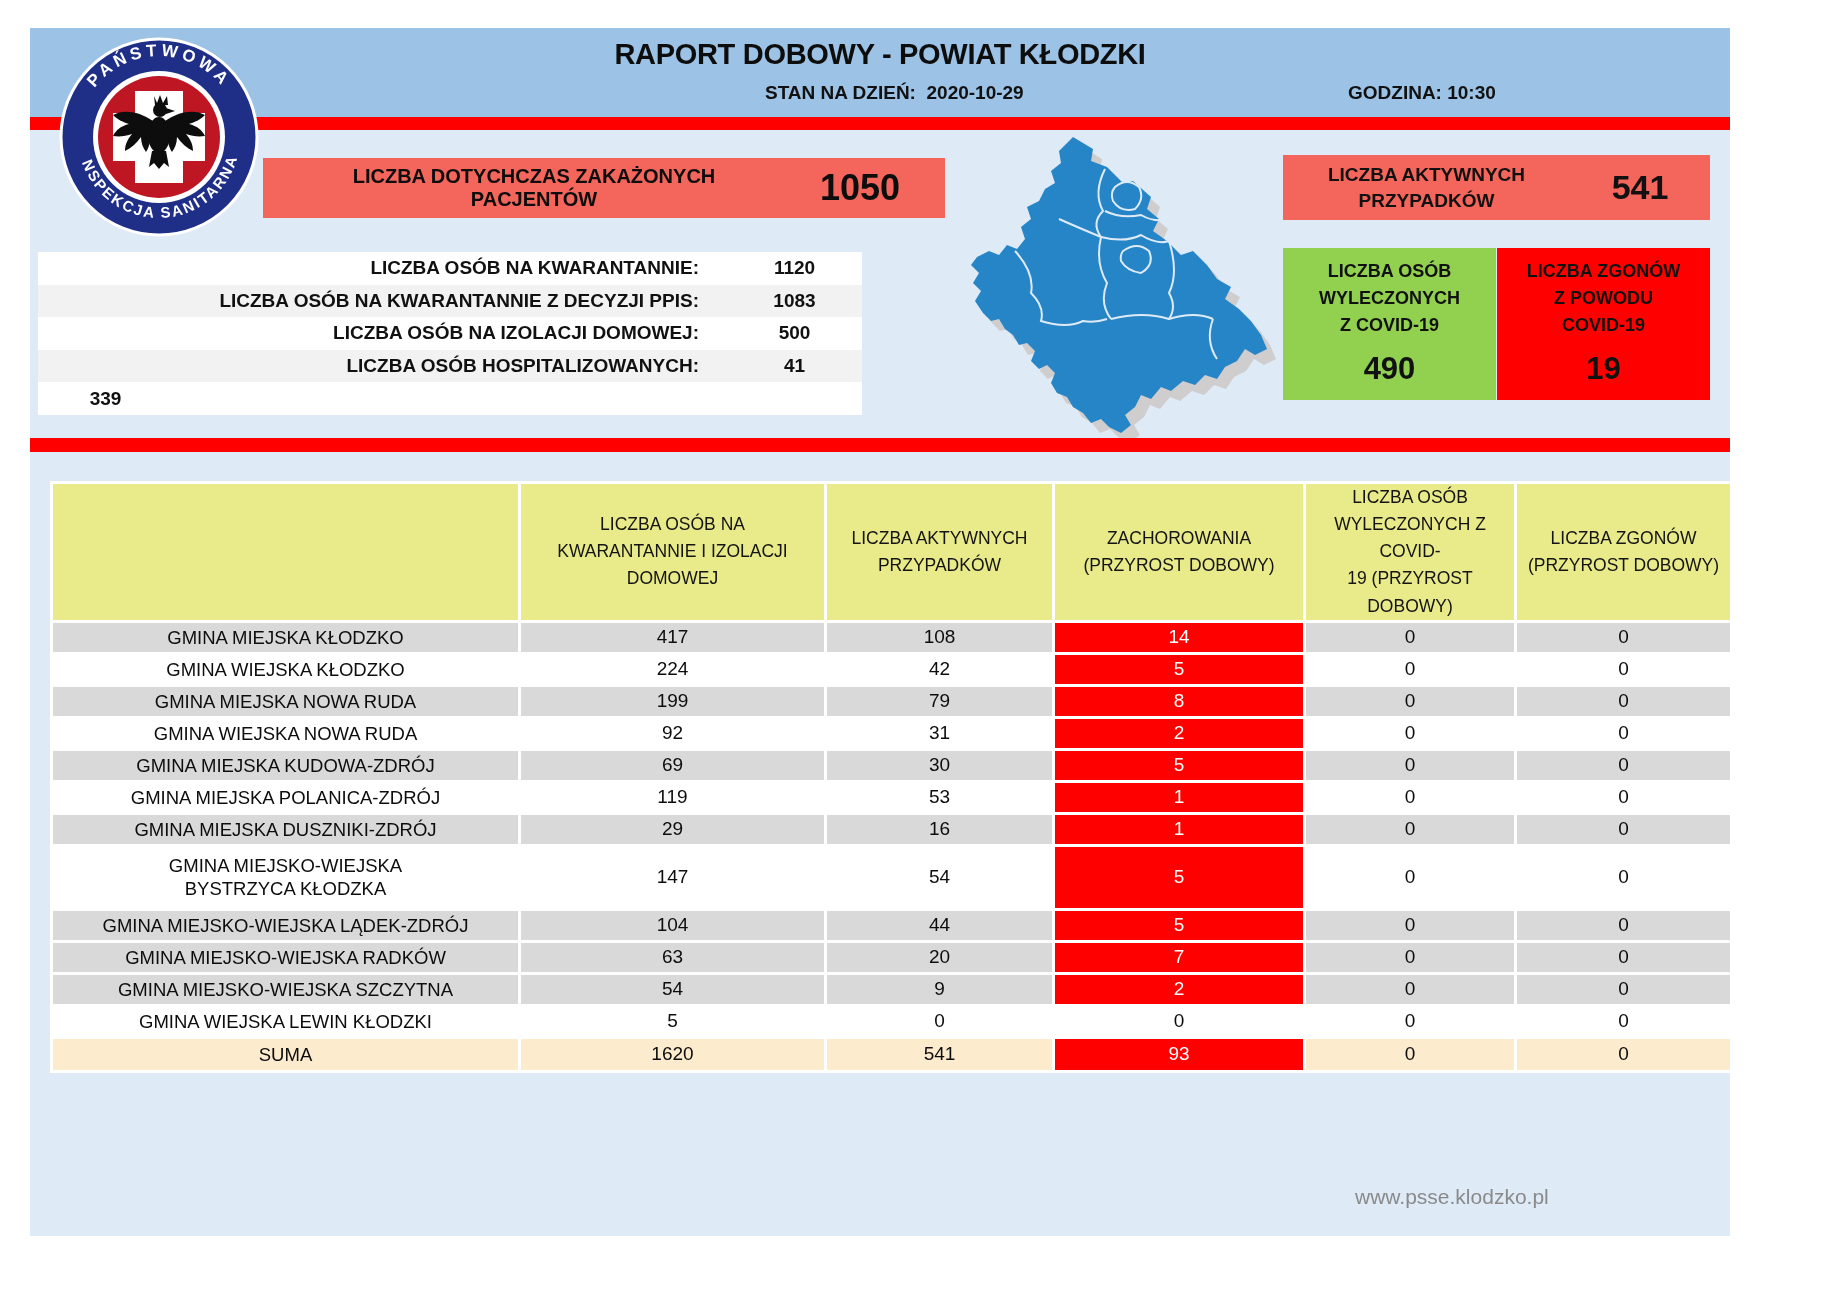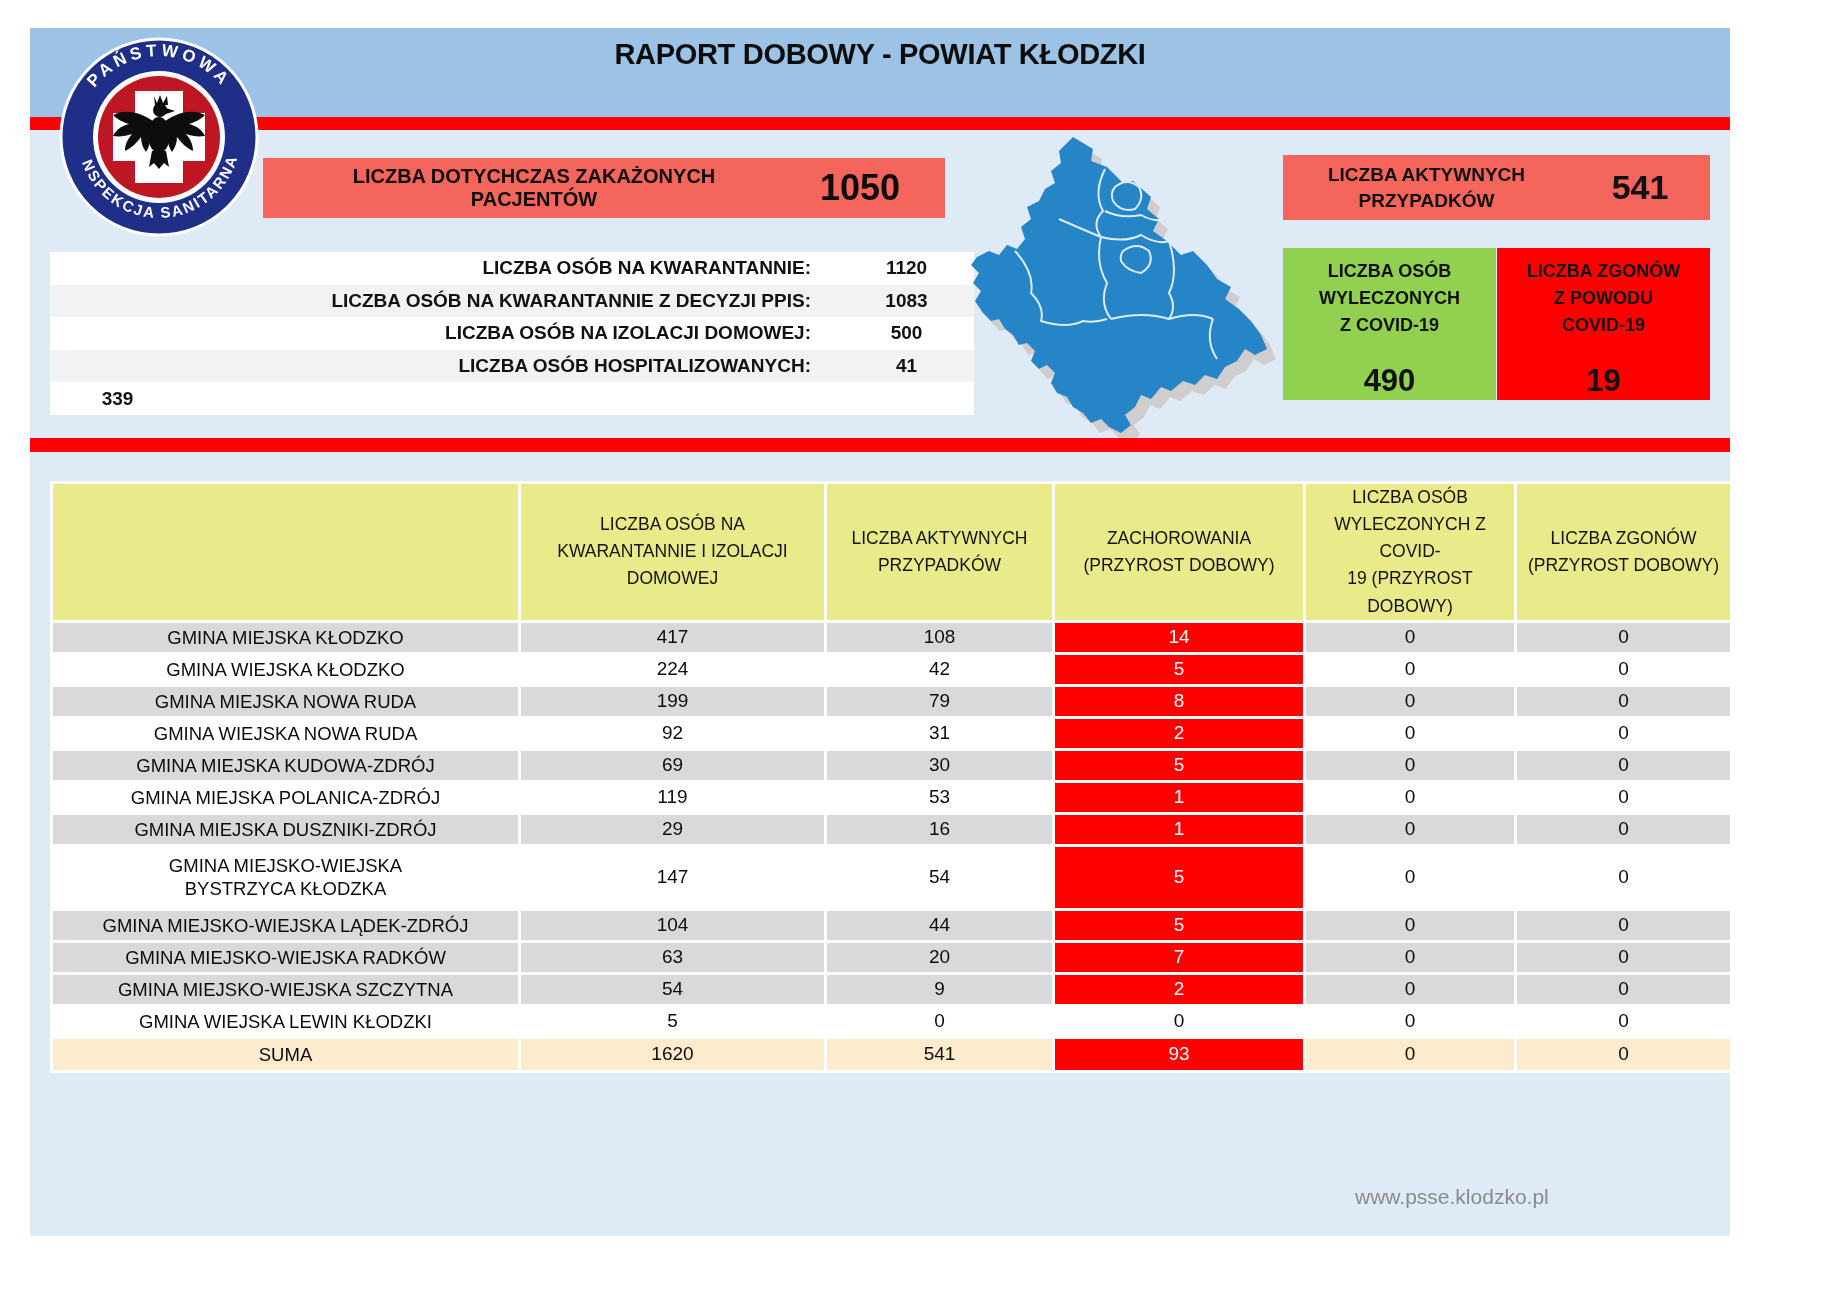--- a/index.html
+++ b/index.html
@@ -24,39 +24,39 @@
   .red-stripe-2{position:absolute;left:0;top:410px;width:1700px;height:14px;background:var(--red);}
 
   
   .logo{position:absolute;left:28px;top:8px;width:202px;height:202px;}
 
   
   .infected-box{position:absolute;left:233px;top:130px;width:682px;height:60px;background:var(--salmon);
       display:flex;align-items:center;}
   .infected-box .lbl{flex:1;text-align:center;padding-left:30px;font-size:20px;font-weight:bold;color:#0d0d0d;}
   .infected-box .val{width:170px;text-align:center;font-size:36px;font-weight:bold;color:#0d0d0d;}
-  .stats-list{position:absolute;left:20px;top:224px;width:924px;}
+  .stats-list{position:absolute;left:8px;top:224px;width:824px;}
   .stat-row{display:flex;align-items:center;height:32.6px;font-size:19px;font-weight:bold;}
   .stat-row:nth-child(odd){background:#ffffff;}
   .stat-row:nth-child(even){background:var(--row-alt);}
   .stat-row .s-lbl{flex:1;text-align:right;padding-right:28px;}
   .stat-row .s-val{width:135px;text-align:center;}
 
   
   .map-wrap{position:absolute;left:925px;top:95px;width:345px;height:320px;}
 
   
   .active-box{position:absolute;left:1253px;top:127px;width:427px;height:65px;background:var(--salmon);
       display:flex;align-items:center;}
   .active-box .lbl{flex:1;text-align:center;font-size:19px;font-weight:bold;line-height:1.35;white-space:pre-line;}
   .active-box .val{width:140px;text-align:center;font-size:34px;font-weight:bold;}
   .kpi-box{position:absolute;top:220px;height:152px;display:flex;flex-direction:column;align-items:center;
       justify-content:flex-start;padding-top:10px;}
   .kpi-box .lbl{font-size:18px;font-weight:bold;line-height:1.5;text-align:center;white-space:pre-line;}
-  .kpi-box .val{font-size:31px;font-weight:bold;margin-top:24px;}
+  .kpi-box .val{font-size:31px;font-weight:bold;margin-top:12px;}
   .recovered-box{left:1253px;width:213px;background:var(--green);}
   .deaths-box{left:1467px;width:213px;background:var(--red);}
 
   
   .gmina-table{position:absolute;left:20px;top:453px;border-collapse:collapse;table-layout:fixed;width:1680px;}
   .gmina-table th,.gmina-table td{border:3px solid #ffffff;text-align:center;vertical-align:middle;
       overflow:hidden;}
   .gmina-table th{background:var(--table-header);height:131px;font-size:17.5px;font-weight:normal;
       line-height:1.55;white-space:pre-line;color:#141414;}
   .gmina-table td{height:32px;font-size:19px;color:#0d0d0d;}
@@ -70,20 +70,30 @@
   .footer-url{position:absolute;left:1325px;top:1157px;font-size:21px;color:#8a8a8a;}
 </style>
 </head>
 <body>
 
 <div class="page">
   <div class="content">
 
     <div class="header-band">
       <div class="report-title">RAPORT DOBOWY  - POWIAT KŁODZKI</div>
+      <div class="header-sub">
+        <span class="date-group">
+          <span>STAN NA DZIEŃ:</span>&nbsp;
+          <span>2020-10-29</span>
+        </span>
+        <span class="time-group">
+          <span>GODZINA:</span>
+          <span>10:30</span>
+        </span>
+      </div>
     </div>
     <div class="red-stripe-1"></div>
 
     <svg class="logo" viewBox="-101 -101 202 202">
       <circle cx="0" cy="0" r="98" fill="#1F2F87" stroke="#ffffff" stroke-width="3"></circle>
       <circle cx="0" cy="0" r="66" fill="#ffffff"></circle>
       <circle cx="0" cy="0" r="61" fill="#BE1622"></circle>
       <polygon fill="#ffffff" points="-46,-24 -24,-24 -24,-46 24,-46 24,-24 46,-24 46,24 24,24 24,46 -24,46 -24,24 -46,24"></polygon>
       <g fill="#0d0d0d">
         <path d="M-5,-41 L-2,-34 L1,-42 L4,-34 L8,-41 L9,-32 L-4,-32 Z"></path>

